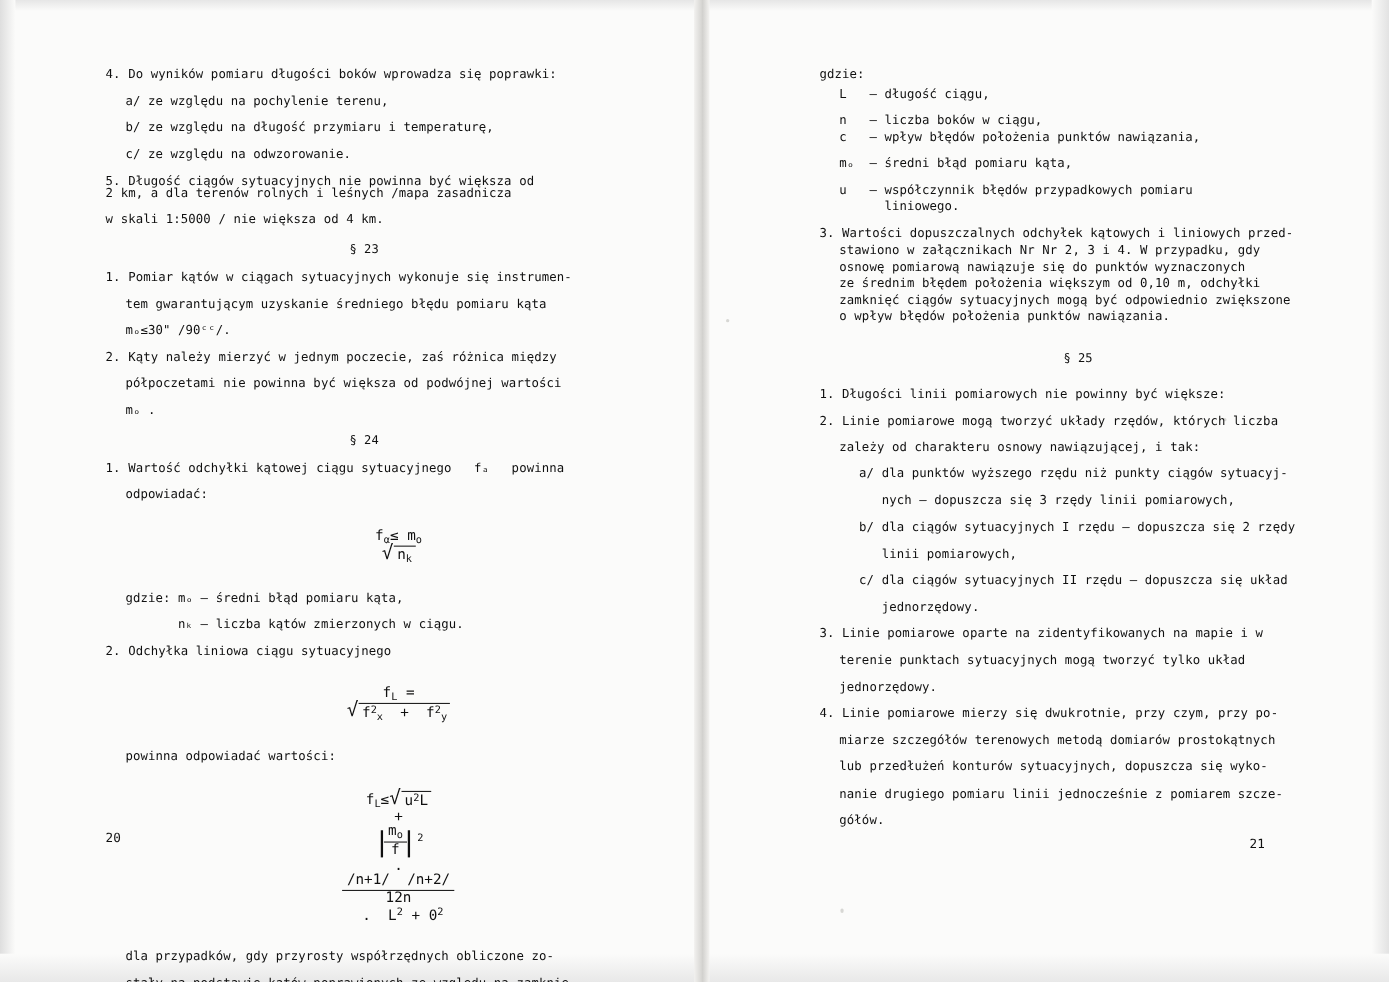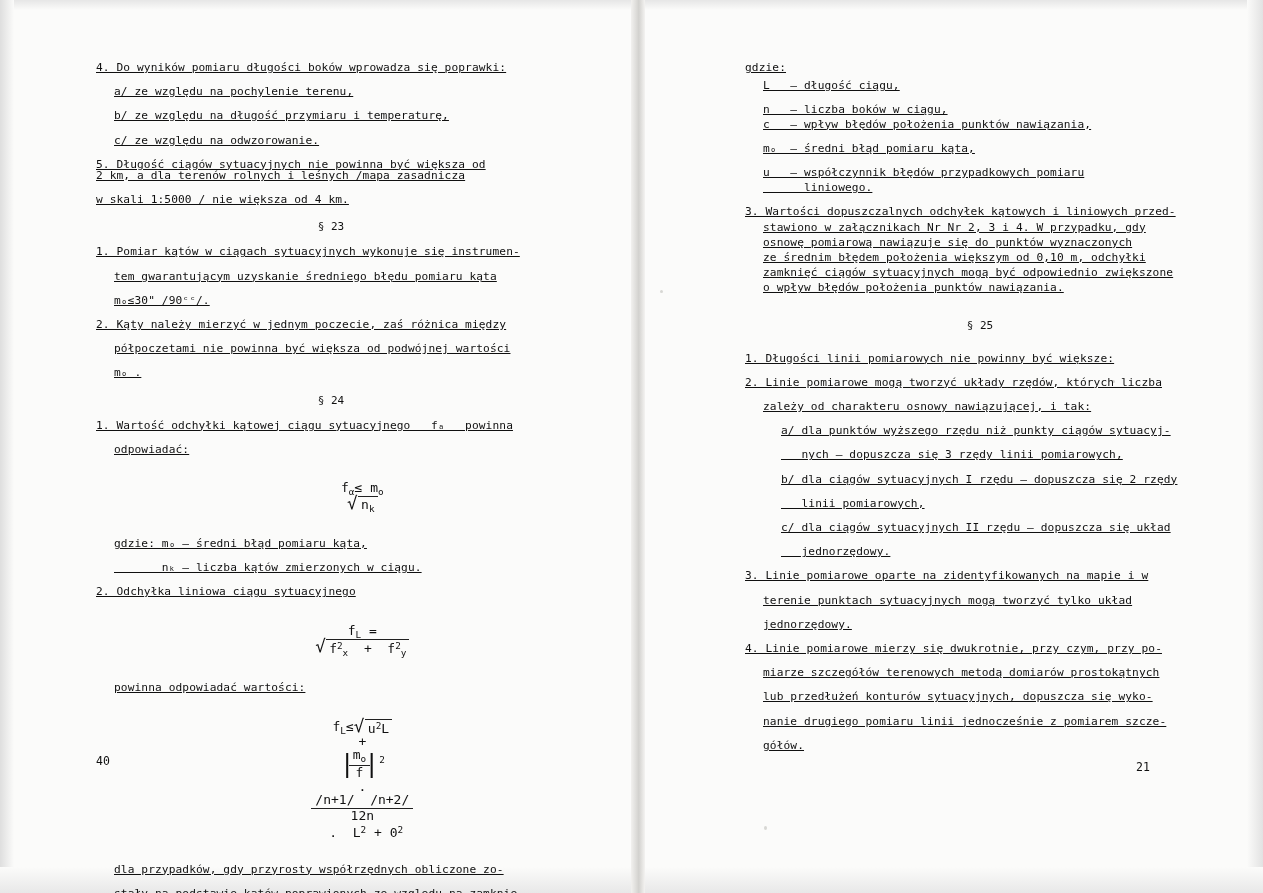--- a/index.html
+++ b/index.html
@@ -67,21 +67,20 @@
     font-size: 11.2px;
     line-height: 1.0;
   }
   .col.left  { left: 82px;  top: 62px;  width: 470px; }
   .col.right { left: 100px; top: 62px;  width: 470px; }
 
   p.line {
     margin: 0;
     white-space: pre;
     letter-spacing: 0.1px;
-    text-decoration: underline;
   }
   .blk { margin-bottom: 13px; }
   .blk.tight { margin-bottom: 7px; }
   .ind1 { padding-left: 0; }
   .ind2 { padding-left: 18px; }
   .ind3 { padding-left: 36px; }
   .section {
     margin: 16px 0 14px 0;
     text-align: center;
     font-size: 11px;
@@ -244,21 +243,21 @@
       </div>
 
       <div class="blk">
         <p class="line ind2" style="margin-bottom:13px;">dla przypadków, gdy przyrosty współrzędnych obliczone zo-</p>
         <p class="line ind2" style="margin-bottom:13px;">stały na podstawie kątów poprawionych ze względu na zamknię-</p>
 
       </div>
 
     </div>
 
-    <div class="pagenum left">40</div>
+    <div class="pagenum left">20</div>
   </div>
 
   <div class="sheet right">
     <div class="col right">
 
       <div class="blk tight">
         <p class="line ind1">gdzie:</p>
       </div>
 
       <div class="blk">

